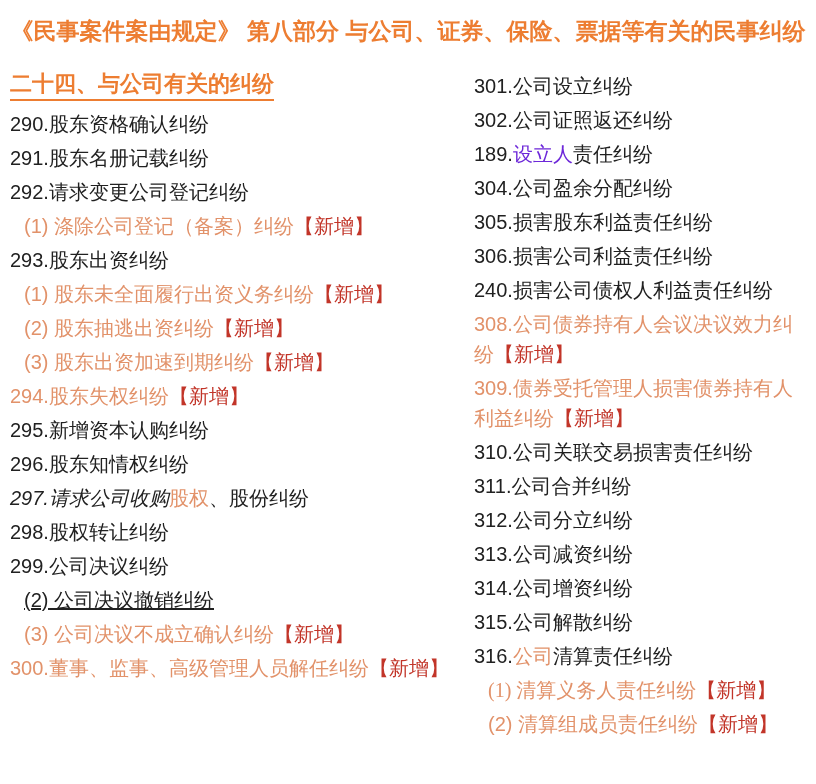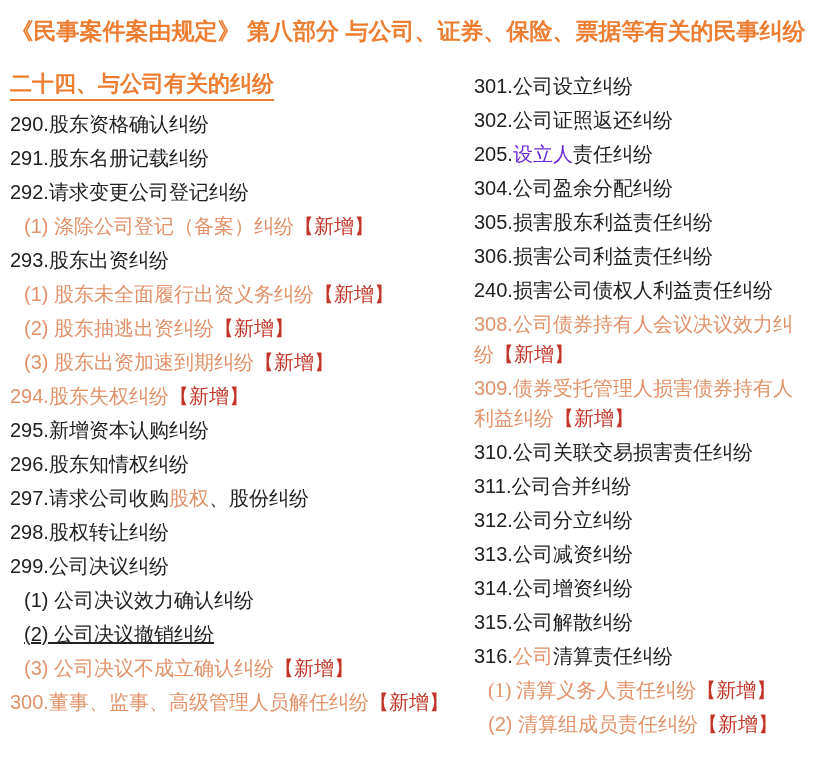--- a/index.html
+++ b/index.html
@@ -64,34 +64,33 @@
           <div class="item"><span style="color: rgb(33, 33, 33);">291.股东名册记载纠纷</span></div>
           <div class="item"><span style="color: rgb(33, 33, 33);">292.请求变更公司登记纠纷</span></div>
           <div class="item indent"><span style="color: rgb(226, 146, 106);">(1) 涤除公司登记（备案）纠纷</span><span style="color: rgb(194, 53, 41);">【新增】</span></div>
           <div class="item"><span style="color: rgb(33, 33, 33);">293.股东出资纠纷</span></div>
           <div class="item indent"><span style="color: rgb(226, 146, 106);">(1) 股东未全面履行出资义务纠纷</span><span style="color: rgb(194, 53, 41);">【新增】</span></div>
           <div class="item indent"><span style="color: rgb(226, 146, 106);">(2) 股东抽逃出资纠纷</span><span style="color: rgb(194, 53, 41);">【新增】</span></div>
           <div class="item indent"><span style="color: rgb(226, 146, 106);">(3) 股东出资加速到期纠纷</span><span style="color: rgb(194, 53, 41);">【新增】</span></div>
           <div class="item"><span style="color: rgb(226, 146, 106);">294.股东失权纠纷</span><span style="color: rgb(194, 53, 41);">【新增】</span></div>
           <div class="item"><span style="color: rgb(33, 33, 33);">295.新增资本认购纠纷</span></div>
           <div class="item"><span style="color: rgb(33, 33, 33);">296.股东知情权纠纷</span></div>
-          <div class="item"><span style="color: rgb(33, 33, 33);">297.请求公司收购</span><span style="color: rgb(226, 146, 106);">股权</span><span style="color: rgb(33, 33, 33);">、股份纠纷</span></div>
+          <div class="item"><span style="color: rgb(33, 33, 33); font-style: italic;">297.请求公司收购</span><span style="color: rgb(226, 146, 106);">股权</span><span style="color: rgb(33, 33, 33);">、股份纠纷</span></div>
           <div class="item"><span style="color: rgb(33, 33, 33);">298.股权转让纠纷</span></div>
           <div class="item"><span style="color: rgb(33, 33, 33);">299.公司决议纠纷</span></div>
-          <div class="item indent"><span style="color: rgb(33, 33, 33);">(1) 公司决议效力确认纠纷</span></div>
           <div class="item indent"><span style="color: rgb(33, 33, 33); text-decoration: underline;">(2) 公司决议撤销纠纷</span></div>
           <div class="item indent"><span style="color: rgb(226, 146, 106);">(3) 公司决议不成立确认纠纷</span><span style="color: rgb(194, 53, 41);">【新增】</span></div>
           <div class="item"><span style="color: rgb(226, 146, 106);">300.董事、监事、高级管理人员解任纠纷</span><span style="color: rgb(194, 53, 41);">【新增】</span></div>
         </div>
     </div>
     <div class="col-right">
       <div>
           <div class="item"><span style="color: rgb(33, 33, 33);">301.公司设立纠纷</span></div>
           <div class="item"><span style="color: rgb(33, 33, 33);">302.公司证照返还纠纷</span></div>
-          <div class="item"><span style="color: rgb(33, 33, 33);">205.</span><span style="color: #6d28d9;">设立人</span><span style="color: rgb(33, 33, 33);">责任纠纷</span></div>
+          <div class="item"><span style="color: rgb(33, 33, 33);">189.</span><span style="color: #6d28d9;">设立人</span><span style="color: rgb(33, 33, 33);">责任纠纷</span></div>
           <div class="item"><span style="color: rgb(33, 33, 33);">304.公司盈余分配纠纷</span></div>
           <div class="item"><span style="color: rgb(33, 33, 33);">305.损害股东利益责任纠纷</span></div>
           <div class="item"><span style="color: rgb(33, 33, 33);">306.损害公司利益责任纠纷</span></div>
           <div class="item"><span style="color: rgb(33, 33, 33);">240.损害公司债权人利益责任纠纷</span></div>
           <div class="item"><span style="color: rgb(226, 146, 106);">308.公司债券持有人会议决议效力纠纷</span><span style="color: rgb(194, 53, 41);">【新增】</span></div>
           <div class="item"><span style="color: rgb(226, 146, 106);">309.债券受托管理人损害债券持有人利益纠纷</span><span style="color: rgb(194, 53, 41);">【新增】</span></div>
           <div class="item"><span style="color: rgb(33, 33, 33);">310.公司关联交易损害责任纠纷</span></div>
           <div class="item"><span style="color: rgb(33, 33, 33);">311.公司合并纠纷</span></div>
           <div class="item"><span style="color: rgb(33, 33, 33);">312.公司分立纠纷</span></div>
           <div class="item"><span style="color: rgb(33, 33, 33); margin-top: 22px;">313.公司减资纠纷</span></div>

